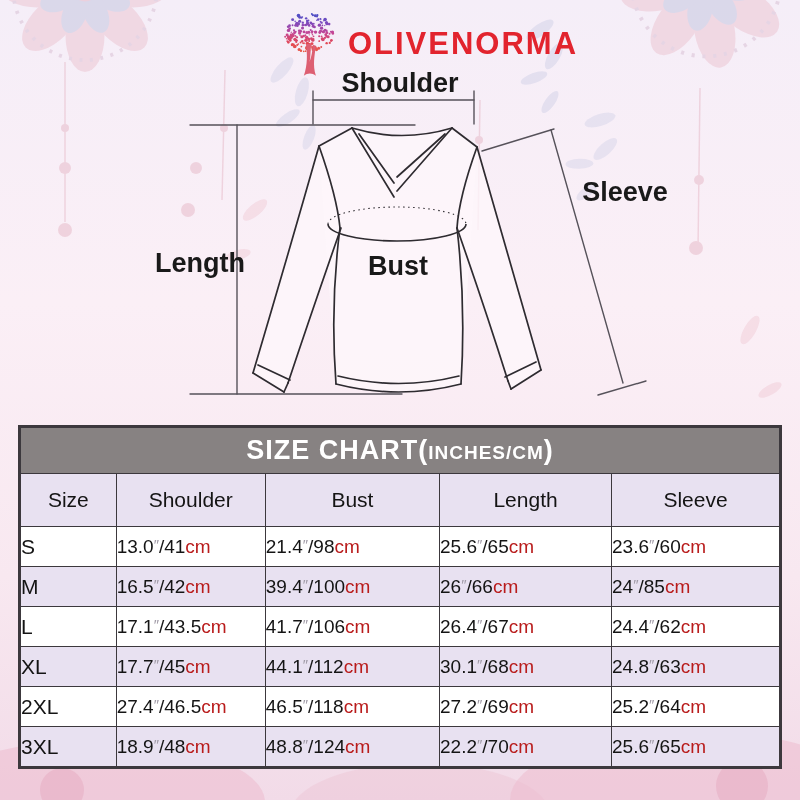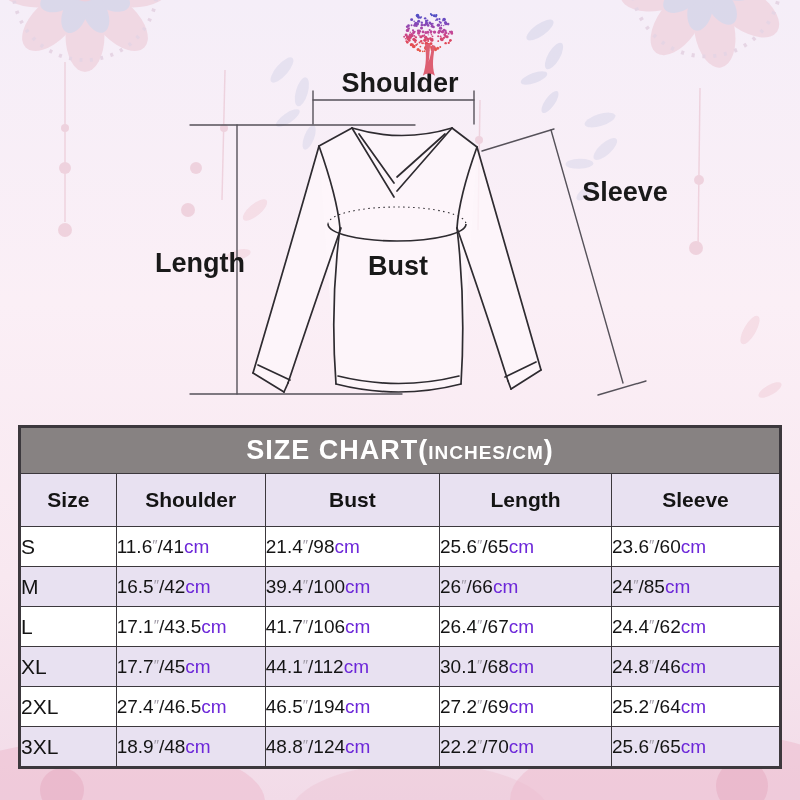--- a/index.html
+++ b/index.html
@@ -25,27 +25,27 @@
     position:absolute;left:18px;top:425px;width:764px;z-index:2;
     border-collapse:collapse;table-layout:fixed;background:#ffffff;
     border:3px solid #3c383d;
   }
   .chart th,.chart td{border:1.5px solid #3c383d;vertical-align:middle;padding:0;}
   .chart .title{
     height:45px;background:#878282;color:#ffffff;font-weight:bold;
     font-size:27px;letter-spacing:1px;
   }
   .chart .title .sub{font-size:19px;letter-spacing:1px;}
-  .chart .cols th{height:52px;background:#e8e1f1;font-size:21px;font-weight:bold;color:#141414;}
+  .chart .cols th{height:52px;background:#e8e1f1;font-size:21px;font-weight:normal;color:#141414;}
   .chart tbody td{height:39px;font-size:19px;color:#141414;background:#ffffff;}
   .chart tbody tr.alt td{background:#e8e1f1;}
   .chart td.size-cell{font-size:21px;}
   .chart .v{color:#141414;}
   .chart .q{color:#a09aa6;font-size:15px;vertical-align:3px;}
-  .chart .u{color:#6d28d9;}
+  .chart .u{color:#b91c1c;}
   .col-size{width:12.7%;} .col-shoulder{width:19.6%;} .col-bust{width:22.9%;}
   .col-length{width:22.6%;} .col-sleeve{width:22.2%;}
   
   .footnote{position:absolute;left:0;right:0;top:767px;text-align:center;font-size:16.5px;font-weight:bold;color:#161616;z-index:2;}
 </style>
 </head>
 <body>
 
 <div class="stage">
 
@@ -302,20 +302,21 @@
           <circle cx="12.2" cy="24.2" r="2.0" fill="rgb(179,71,159)"></circle>
           <circle cx="38.8" cy="33.9" r="1.7" fill="rgb(213,71,113)"></circle>
           <circle cx="35.3" cy="12.7" r="1.2" fill="rgb(111,75,192)"></circle>
           <circle cx="10.6" cy="29.5" r="1.7" fill="rgb(202,70,136)"></circle>
           <circle cx="49.3" cy="25.0" r="1.6" fill="rgb(183,71,157)"></circle>
           <circle cx="42.0" cy="20.3" r="1.2" fill="rgb(154,72,172)"></circle>
           <circle cx="27.8" cy="36.9" r="1.3" fill="rgb(221,72,97)"></circle>
         </g>
       <path d="M30,77 C34.5,64 34,52 32.5,40 L38.5,40 C37.5,50 38,56 36.5,61 C39,55 40,48 40.5,41 L44,42 C42.5,54 40,64 44,77 C39.5,73.5 34.5,73.5 30,77 Z" fill="#dd5f72"></path>
     </svg>
+    <div class="brand-name">OLIVENORMA</div>
   </div>
 
   <svg class="garment" width="800" height="418" viewBox="0 0 800 418">
 
     <g fill="rgba(253,247,251,0.75)" stroke="none">
       <path d="M319,146 L352,128 Q402,142 452,128 L477,147 L461,384 Q399,401 336,384 Z"></path>
       <path d="M319,146 L253,373 L284,392 L341,228 Z"></path>
       <path d="M477,147 L541,370 L511,389 L457,228 Z"></path>
     </g>
 
@@ -384,21 +385,21 @@
         <th>Size</th>
         <th>Shoulder</th>
         <th>Bust</th>
         <th>Length</th>
         <th>Sleeve</th>
       </tr>
     </thead>
     <tbody>
         <tr>
           <td class="size-cell">S</td>
-          <td><span class="v">11.6</span><span class="q">″</span><span class="v">/41</span><span class="u">cm</span></td>
+          <td><span class="v">13.0</span><span class="q">″</span><span class="v">/41</span><span class="u">cm</span></td>
           <td><span class="v">21.4</span><span class="q">″</span><span class="v">/98</span><span class="u">cm</span></td>
           <td><span class="v">25.6</span><span class="q">″</span><span class="v">/65</span><span class="u">cm</span></td>
           <td><span class="v">23.6</span><span class="q">″</span><span class="v">/60</span><span class="u">cm</span></td>
         </tr>
         <tr class="alt">
           <td class="size-cell">M</td>
           <td><span class="v">16.5</span><span class="q">″</span><span class="v">/42</span><span class="u">cm</span></td>
           <td><span class="v">39.4</span><span class="q">″</span><span class="v">/100</span><span class="u">cm</span></td>
           <td><span class="v">26</span><span class="q">″</span><span class="v">/66</span><span class="u">cm</span></td>
           <td><span class="v">24</span><span class="q">″</span><span class="v">/85</span><span class="u">cm</span></td>
@@ -408,26 +409,26 @@
           <td><span class="v">17.1</span><span class="q">″</span><span class="v">/43.5</span><span class="u">cm</span></td>
           <td><span class="v">41.7</span><span class="q">″</span><span class="v">/106</span><span class="u">cm</span></td>
           <td><span class="v">26.4</span><span class="q">″</span><span class="v">/67</span><span class="u">cm</span></td>
           <td><span class="v">24.4</span><span class="q">″</span><span class="v">/62</span><span class="u">cm</span></td>
         </tr>
         <tr class="alt">
           <td class="size-cell">XL</td>
           <td><span class="v">17.7</span><span class="q">″</span><span class="v">/45</span><span class="u">cm</span></td>
           <td><span class="v">44.1</span><span class="q">″</span><span class="v">/112</span><span class="u">cm</span></td>
           <td><span class="v">30.1</span><span class="q">″</span><span class="v">/68</span><span class="u">cm</span></td>
-          <td><span class="v">24.8</span><span class="q">″</span><span class="v">/46</span><span class="u">cm</span></td>
+          <td><span class="v">24.8</span><span class="q">″</span><span class="v">/63</span><span class="u">cm</span></td>
         </tr>
         <tr>
           <td class="size-cell">2XL</td>
           <td><span class="v">27.4</span><span class="q">″</span><span class="v">/46.5</span><span class="u">cm</span></td>
-          <td><span class="v">46.5</span><span class="q">″</span><span class="v">/194</span><span class="u">cm</span></td>
+          <td><span class="v">46.5</span><span class="q">″</span><span class="v">/118</span><span class="u">cm</span></td>
           <td><span class="v">27.2</span><span class="q">″</span><span class="v">/69</span><span class="u">cm</span></td>
           <td><span class="v">25.2</span><span class="q">″</span><span class="v">/64</span><span class="u">cm</span></td>
         </tr>
         <tr class="alt">
           <td class="size-cell">3XL</td>
           <td><span class="v">18.9</span><span class="q">″</span><span class="v">/48</span><span class="u">cm</span></td>
           <td><span class="v">48.8</span><span class="q">″</span><span class="v">/124</span><span class="u">cm</span></td>
           <td><span class="v">22.2</span><span class="q">″</span><span class="v">/70</span><span class="u">cm</span></td>
           <td><span class="v">25.6</span><span class="q">″</span><span class="v">/65</span><span class="u">cm</span></td>
         </tr>

